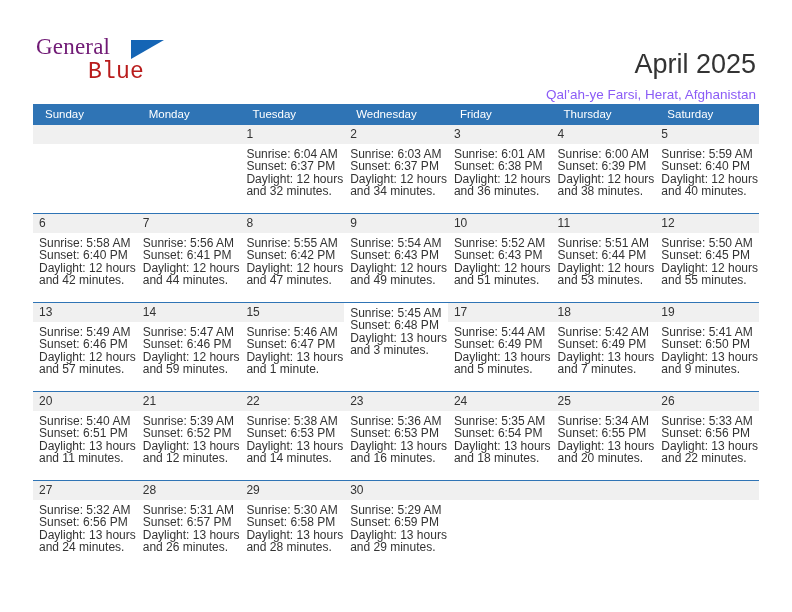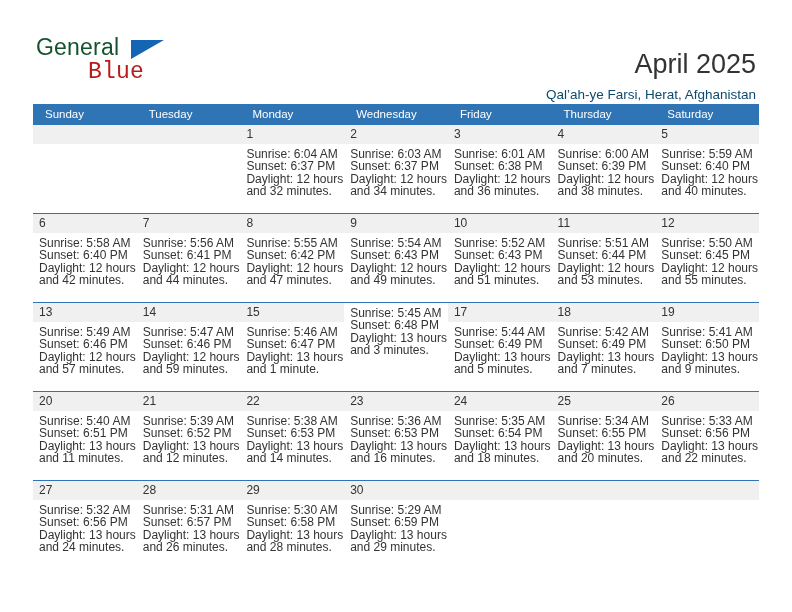--- a/index.html
+++ b/index.html
@@ -35,22 +35,22 @@
     top: 34px;
     width: 220px;
     height: 56px;
   }
   .brand-general {
     position: absolute;
     left: 0;
     top: 0;
     font-size: 23px;
     letter-spacing: 0.2px;
-    color: #14532d;
-    font-family: Liberation Sans, sans-serif;
+    color: #701a75;
+    font-family: Liberation Serif, serif;
   }
   .brand-triangle {
     position: absolute;
     left: 95px;
     top: 6px;
     width: 0;
     height: 0;
     border-top: 19px solid #1565b5;
     border-right: 33px solid transparent;
   }
@@ -70,21 +70,21 @@
     text-align: right;
   }
   .cal-title {
     font-size: 27px;
     color: #333333;
     line-height: 34px;
     white-space: nowrap;
   }
   .cal-subtitle {
     font-size: 13.5px;
-    color: #0c4a6e;
+    color: #8b5cf6;
     line-height: 20px;
     margin-top: 4px;
     white-space: nowrap;
   }
 
   
   .calendar {
     position: absolute;
     left: 33px;
     top: 104px;
@@ -152,22 +152,22 @@
     </div>
     <div class="title-block">
       <div class="cal-title">April 2025</div>
       <div class="cal-subtitle">Qal’ah-ye Farsi, Herat, Afghanistan</div>
     </div>
   </div>
 
   <div class="calendar">
     <div class="dow-row">
       <div class="dow">Sunday</div>
+      <div class="dow">Monday</div>
       <div class="dow">Tuesday</div>
-      <div class="dow">Monday</div>
       <div class="dow">Wednesday</div>
       <div class="dow">Friday</div>
       <div class="dow">Thursday</div>
       <div class="dow">Saturday</div>
     </div>
     <div id="weeks-container">
         <div class="week">
           <div class="cell empty">
             <div class="cell-daynum"></div>
             <div class="cell-body">

